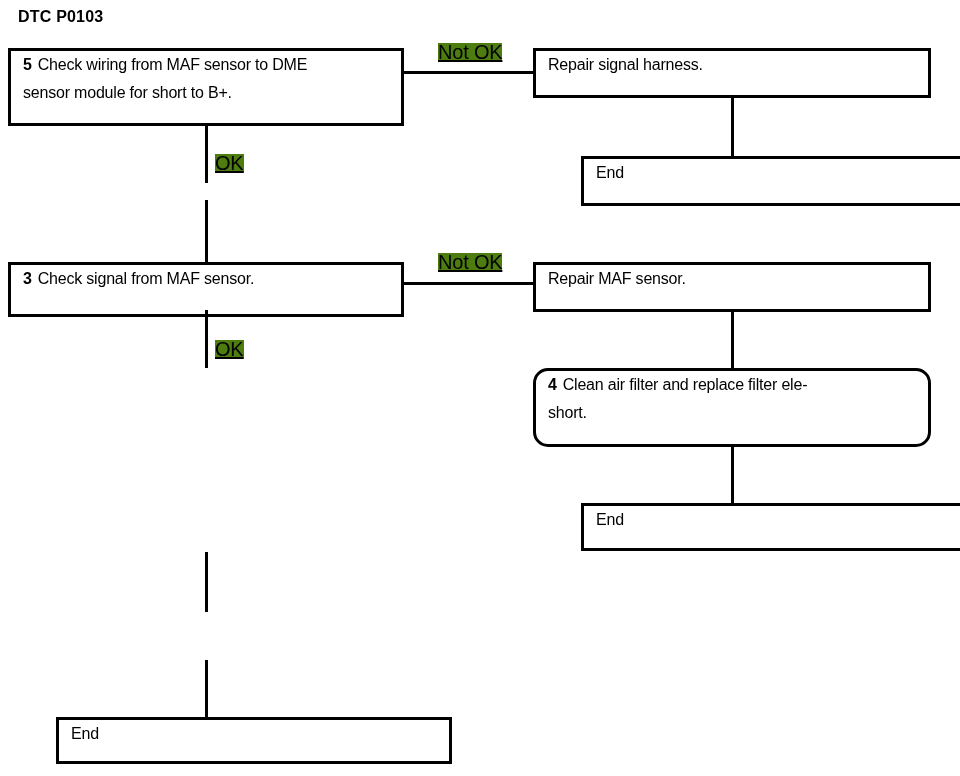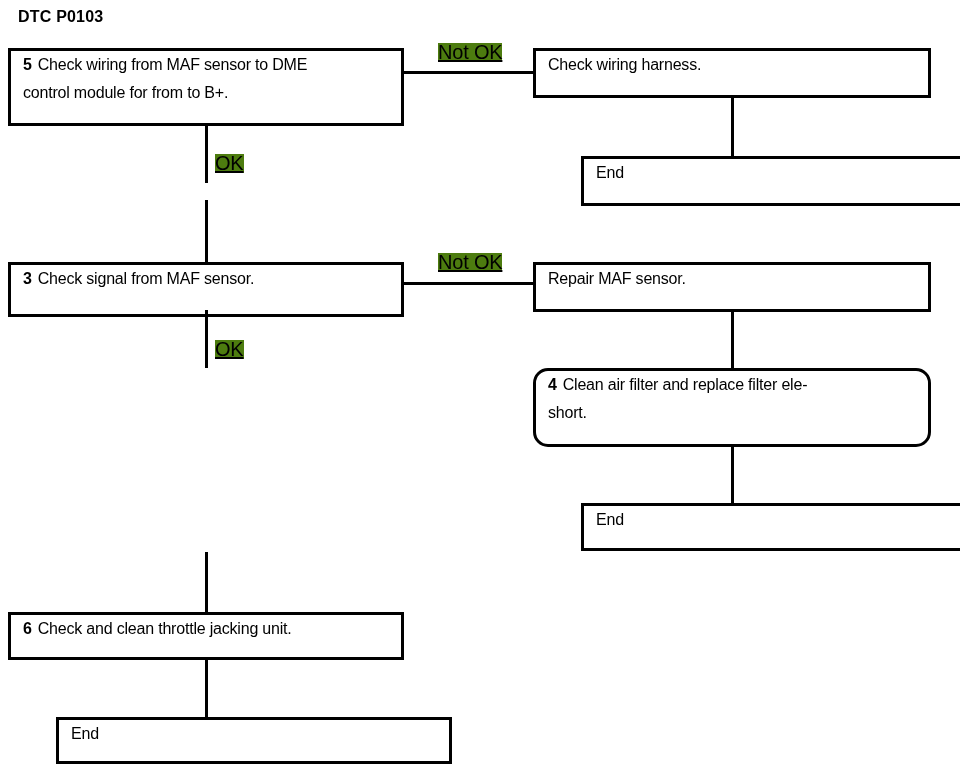--- a/index.html
+++ b/index.html
@@ -65,25 +65,25 @@
 </style>
 </head>
 <body>
 
 <div class="canvas">
 
   <div class="title">DTC P0103</div>
 
   <div class="box" id="b-step5">
     <div><span class="num">5</span><span>Check wiring from MAF sensor to DME</span></div>
-    <div><span>control module for from to B+.</span></div>
+    <div><span>sensor module for short to B+.</span></div>
   </div>
 
   <div class="box" id="b-repair">
-    <div><span>Check wiring harness.</span></div>
+    <div><span>Repair signal harness.</span></div>
   </div>
 
   <div class="box end-node" id="b-end1">
     <div><span>End</span></div>
   </div>
 
   <div class="box" id="b-step3">
     <div><span class="num">3</span><span>Check signal from MAF sensor.</span></div>
   </div>
 
@@ -93,23 +93,20 @@
 
   <div class="box" id="b-step4">
     <div><span class="num">4</span><span>Clean air filter and replace filter ele-</span></div>
     <div><span>short.</span></div>
   </div>
 
   <div class="box end-node" id="b-end2">
     <div><span>End</span></div>
   </div>
 
-  <div class="box" id="b-step6">
-    <div><span class="num">6</span><span>Check and clean throttle jacking unit.</span></div>
-  </div>
 
   <div class="box end-node" id="b-end3">
     <div><span>End</span></div>
   </div>
 
   <div class="vline" id="v1a"></div>
   <div class="vline" id="v1b"></div>
   <div class="vline" id="v2a"></div>
   <div class="vline" id="v2b"></div>
   <div class="vline" id="v3"></div>

